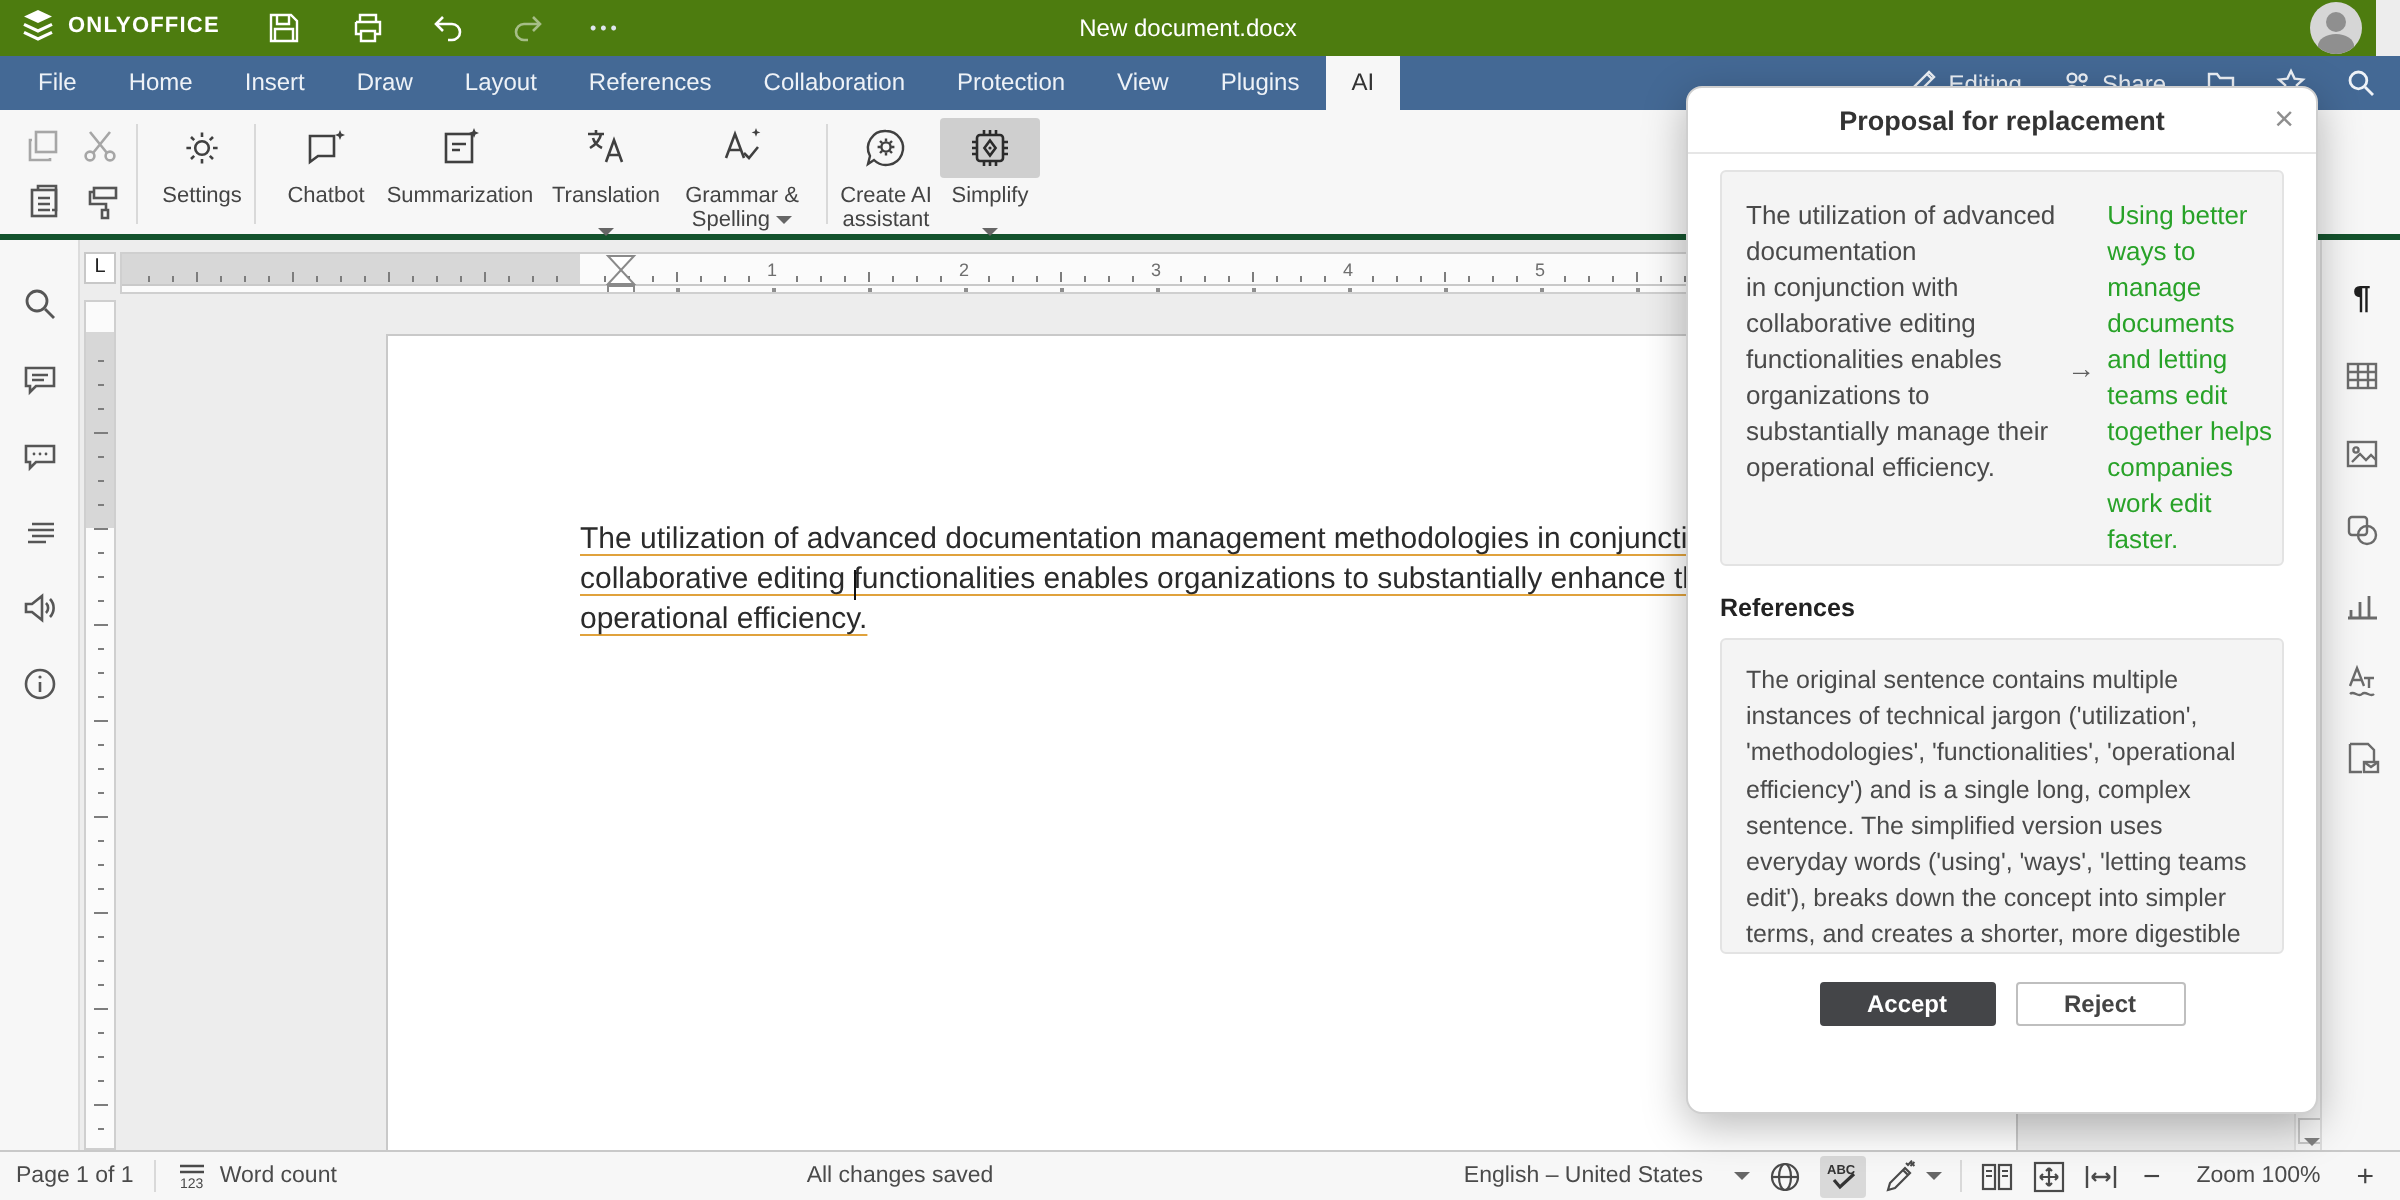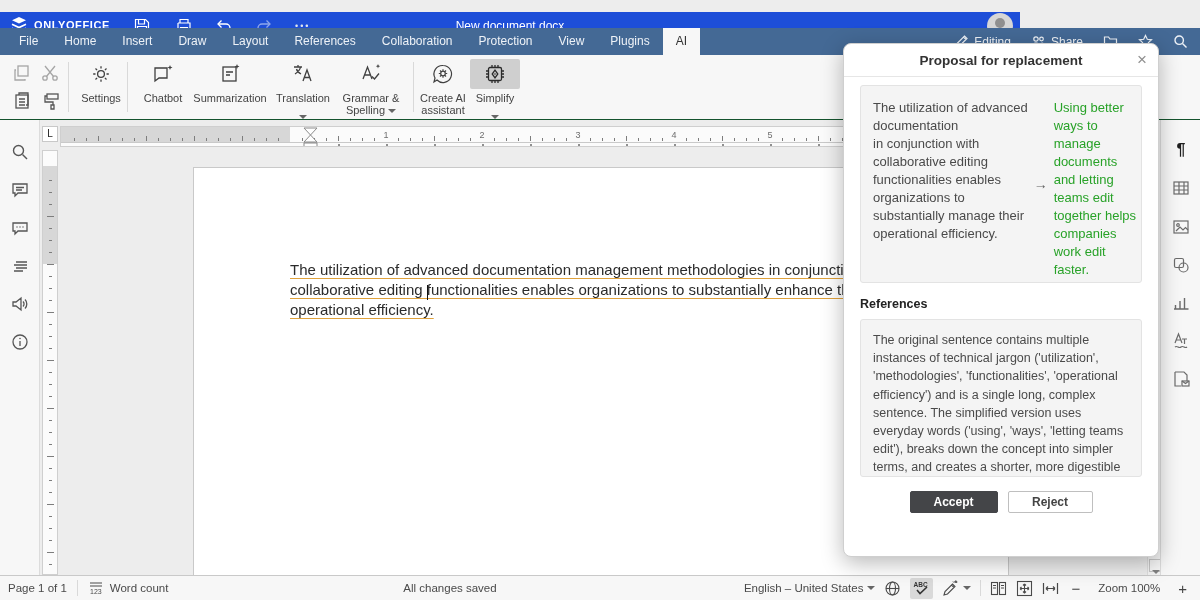--- a/index.html
+++ b/index.html
@@ -1,21 +1,21 @@
 <!DOCTYPE html>
 <html><head>
 <meta charset="utf-8">
 <style>
   * { box-sizing: border-box; margin: 0; padding: 0; }
   html,body { width:1200px; height:600px; overflow:hidden;
     font-family:"Liberation Sans", sans-serif; background:#ededed; }
   .app { position:relative; width:1200px; height:600px; }
 
   
-  .topbar { position:absolute; left:0; top:12px; width:1020px; height:28px; background:#1d4ed8; }
+  .topbar { position:absolute; left:0; top:0; width:1188px; height:28px; background:#4d7c0f; }
   .logo { position:absolute; left:10px; top:4px; display:flex; align-items:center; gap:6px; }
   .logo-text { color:#fff; font-weight:bold; font-size:11px; letter-spacing:.6px; }
   .qicon { position:absolute; top:5px; width:18px; height:18px; cursor:pointer; }
   .qicon svg { width:18px; height:18px; }
   .doc-title { position:absolute; left:0; right:0; top:0; height:28px; line-height:28px;
     text-align:center; color:#fff; font-size:12px; pointer-events:none; }
   .more-dots { position:absolute; left:295px; top:4px; color:#dfe6ee; font-size:9px; letter-spacing:2px; line-height:20px; }
   .avatar { position:absolute; right:7px; top:1px; width:26px; height:26px; border-radius:50%;
     background:#d6d6d6; overflow:hidden; }
   .avatar .head { position:absolute; left:8px; top:5px; width:10px; height:10px; border-radius:50%; background:#8f8f8f; }
@@ -24,21 +24,21 @@
   
   .tabbar { position:absolute; left:0; top:28px; width:1200px; height:27px; background:#446995; }
   .tabs { position:absolute; left:6px; top:0; height:27px; display:flex; }
   .tab { height:27px; line-height:27px; padding:0 13px; color:#eef2f7; font-size:12px; cursor:pointer; white-space:nowrap; }
   .tab.active { background:#f7f7f7; color:#333; }
   .tabbar-right { position:absolute; right:0; top:0; height:27px; display:flex; align-items:center; gap:20px; padding-right:12px; color:#eef2f7; font-size:12px; }
   .tr-item { display:flex; align-items:center; gap:5px; cursor:pointer; white-space:nowrap; }
   .tr-item svg { width:15px; height:15px; }
 
   
-  .toolbar { position:absolute; left:0; top:55px; width:1200px; height:65px; background:#f7f7f7; border-bottom:1px solid #14532d; }
+  .toolbar { position:absolute; left:0; top:55px; width:1200px; height:65px; background:#f7f7f7; border-bottom:3px solid #14532d; }
   .clip-icon { position:absolute; width:20px; height:20px; cursor:pointer; }
   .clip-icon svg { width:20px; height:20px; }
   .tb-divider { position:absolute; top:7px; width:1px; height:50px; background:#d9d9d9; }
   .ai-btn { position:absolute; top:4px; text-align:center; cursor:pointer; color:#444; }
   .ai-btn .iconbox { height:30px; display:flex; align-items:center; justify-content:center; }
   .ai-btn .iconbox.hl { background:#cfcfcf; border-radius:2px; }
   .ai-btn svg { width:24px; height:24px; }
   .ai-btn .lbl { font-size:11px; line-height:12px; margin-top:3px; }
   .caret { display:inline-block; width:0; height:0; border-left:4px solid transparent; border-right:4px solid transparent; border-top:4px solid #666; vertical-align:middle; }
   .ai-btn .caret-row { margin-top:3px; }
@@ -81,21 +81,21 @@
   
   .statusbar { position:absolute; left:0; top:575px; width:1200px; height:25px; background:#f7f7f7;
     border-top:1px solid #c9c9c9; font-size:11.5px; color:#4a4a4a; }
   .sb-left { position:absolute; left:8px; top:0; height:24px; display:flex; align-items:center; gap:10px; }
   .sb-vdiv { width:1px; height:16px; background:#d9d9d9; }
   .wc { display:flex; align-items:center; gap:6px; cursor:pointer; }
   .wc svg { width:16px; height:16px; }
   .sb-center { position:absolute; left:450px; top:0; height:24px; line-height:24px; transform:translateX(-50%); }
   .sb-right { position:absolute; right:10px; top:0; height:24px; display:flex; align-items:center; gap:9px; }
   .sb-right svg { width:17px; height:17px; }
-  .lang { display:flex; align-items:center; gap:4px; cursor:pointer; }
+  .lang { display:flex; align-items:center; gap:16px; cursor:pointer; }
   .abc-box { background:#d9d9d9; border-radius:2px; padding:2px 3px; display:flex; cursor:pointer; }
   .zoom-btn { font-size:15px; color:#444; cursor:pointer; padding:0 3px; }
   .zoom-label { margin:0 6px; }
 
   
   .dialog { position:absolute; left:843px; top:43px; width:316px; height:514px; background:#fff;
     border:1px solid #cfcfcf; border-radius:8px; box-shadow:0 6px 22px rgba(0,0,0,.28); z-index:50; }
   .dlg-title { height:33px; line-height:33px; text-align:center; font-size:13.5px; font-weight:bold; color:#333;
     border-bottom:1px solid #e6e6e6; position:relative; }
   .dlg-close { position:absolute; right:11px; top:0; height:33px; line-height:31px; font-size:17px; font-weight:normal;

